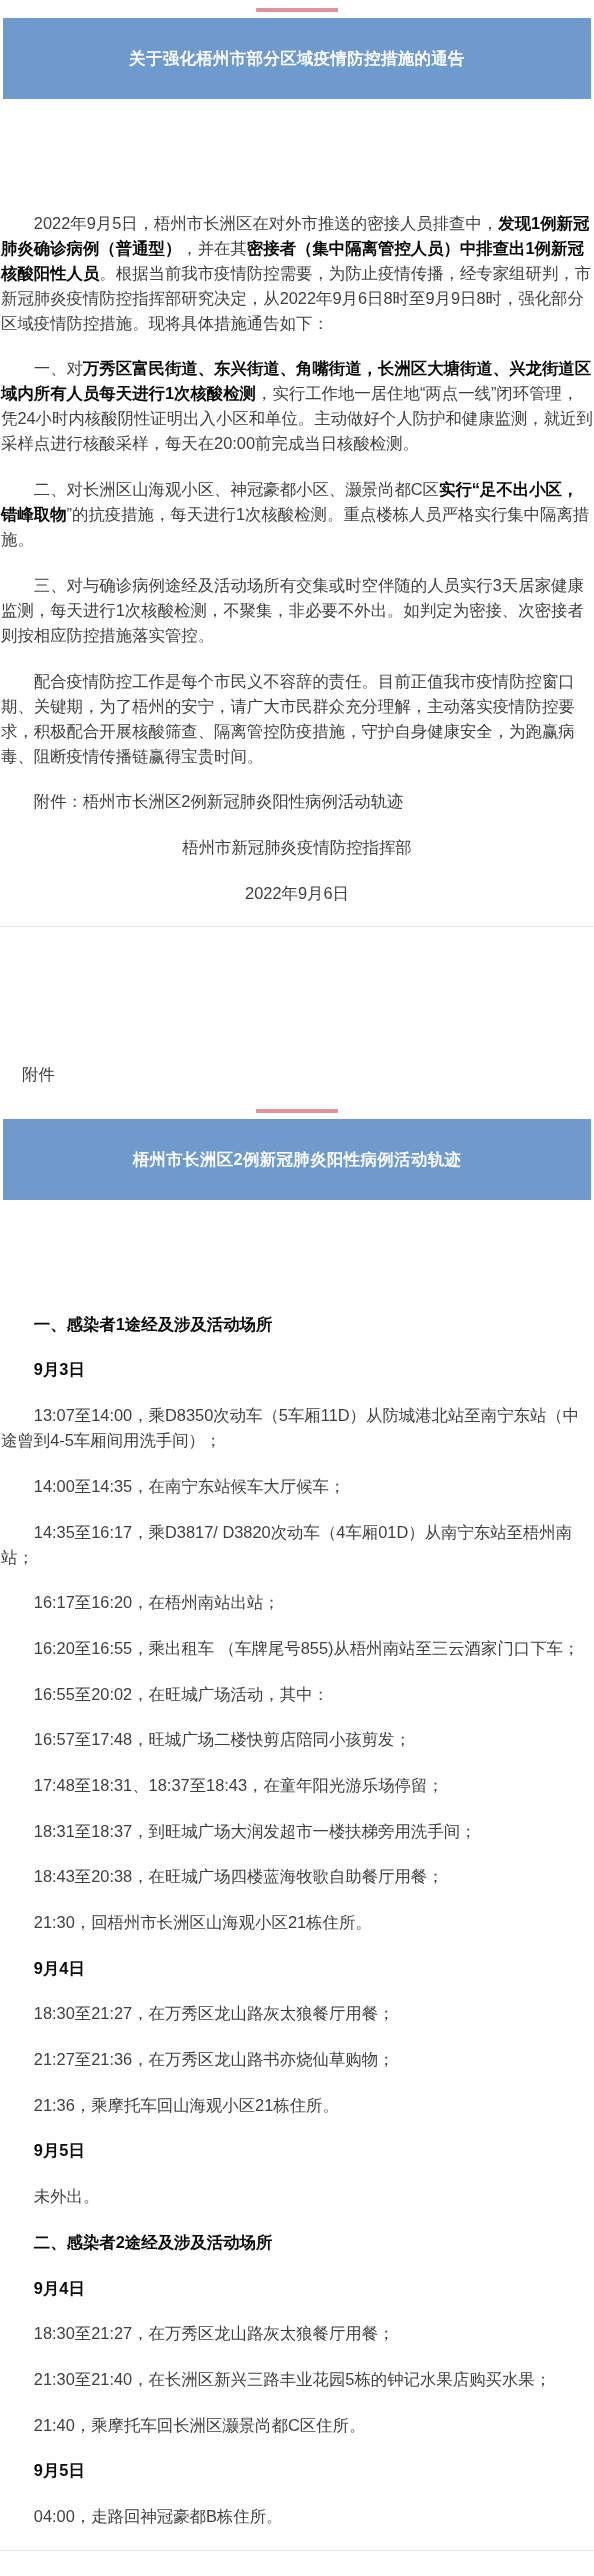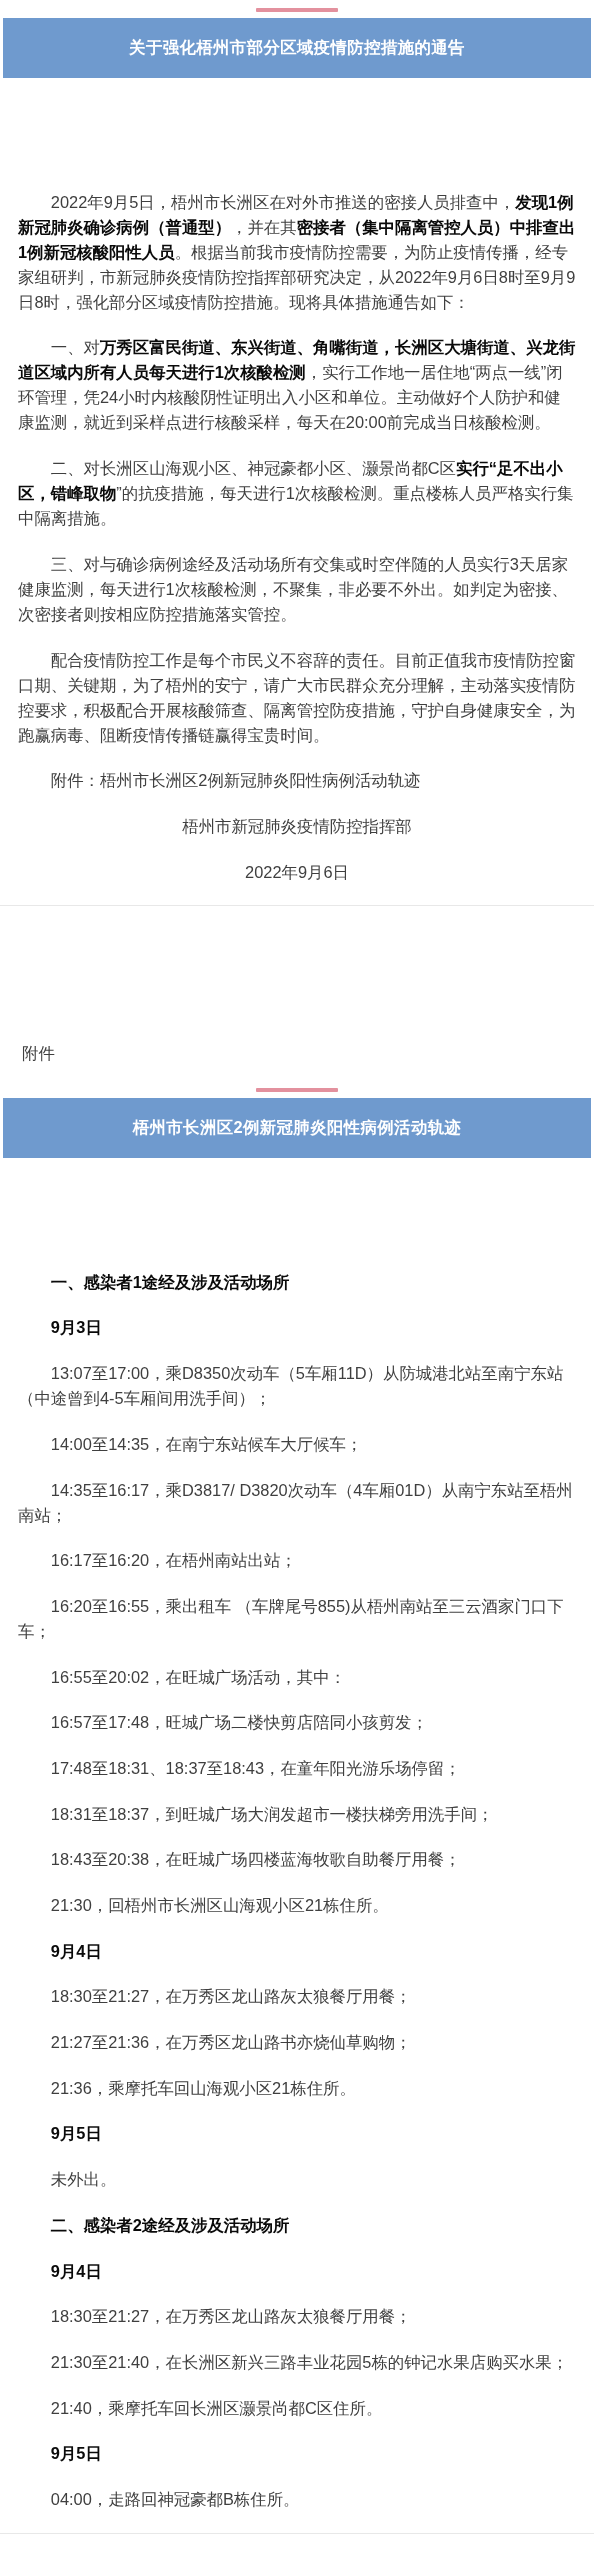--- a/index.html
+++ b/index.html
@@ -9,29 +9,29 @@
     color:#3f3f3f;
   }
   .page{width:594px;background:#fff;}
   .card{background:#fff;}
   .notice-card{padding-top:7.8px;}
   .card-accent{
     width:82px;height:4.3px;margin:0 auto;
     background:#e3919e;border-radius:0.9px;
   }
   .banner{
-    margin:6px 2.6px 0;height:60px;
+    margin:6px 2.6px 0;height:81px;
     background:#6f9ace;
     display:flex;align-items:center;justify-content:center;
   }
   .banner-title{
     margin:0;color:#ffffff;font-size:16.4px;font-weight:700;
     letter-spacing:0.4px;text-align:center;
   }
-  .article-body{padding:91px 18px 0;}
+  .article-body{padding:91px 1px 0;}
   p.para{
     margin:20.7px 0;font-size:16.4px;line-height:25px;color:#3f3f3f;
     word-break:break-all;
   }
   .para.indent{text-indent:2em;}
   .para.right{text-align:center;text-indent:0;}
   .para strong{font-weight:700;color:#0a0a0a;}
   hr.divider{
     border:0;border-top:0.9px solid #e8e8e8;height:0;
     margin:20.7px 0 0;
@@ -67,21 +67,21 @@
   <div class="attachment-label">附件</div>
 
   <section class="card annex-card">
     <div class="card-accent"></div>
     <header class="banner">
       <h1 class="banner-title">梧州市长洲区2例新冠肺炎阳性病例活动轨迹</h1>
     </header>
     <div class="article-body" id="annex-body">
         <p class="para indent"><strong>一、感染者1途经及涉及活动场所</strong></p>
         <p class="para indent"><strong>9月3日</strong></p>
-        <p class="para indent"><span>13:07至17:00，乘D8350次动车（5车厢11D）从防城港北站至南宁东站（中途曾到4-5车厢间用洗手间）；</span></p>
+        <p class="para indent"><span>13:07至14:00，乘D8350次动车（5车厢11D）从防城港北站至南宁东站（中途曾到4-5车厢间用洗手间）；</span></p>
         <p class="para indent"><span>14:00至14:35，在南宁东站候车大厅候车；</span></p>
         <p class="para indent"><span>14:35至16:17，乘D3817/ D3820次动车（4车厢01D）从南宁东站至梧州南站；</span></p>
         <p class="para indent"><span>16:17至16:20，在梧州南站出站；</span></p>
         <p class="para indent"><span>16:20至16:55，乘出租车 （车牌尾号855)从梧州南站至三云酒家门口下车；</span></p>
         <p class="para indent"><span>16:55至20:02，在旺城广场活动，其中：</span></p>
         <p class="para indent"><span>16:57至17:48，旺城广场二楼快剪店陪同小孩剪发；</span></p>
         <p class="para indent"><span>17:48至18:31、18:37至18:43，在童年阳光游乐场停留；</span></p>
         <p class="para indent"><span>18:31至18:37，到旺城广场大润发超市一楼扶梯旁用洗手间；</span></p>
         <p class="para indent"><span>18:43至20:38，在旺城广场四楼蓝海牧歌自助餐厅用餐；</span></p>
         <p class="para indent"><span>21:30，回梧州市长洲区山海观小区21栋住所。</span></p>

